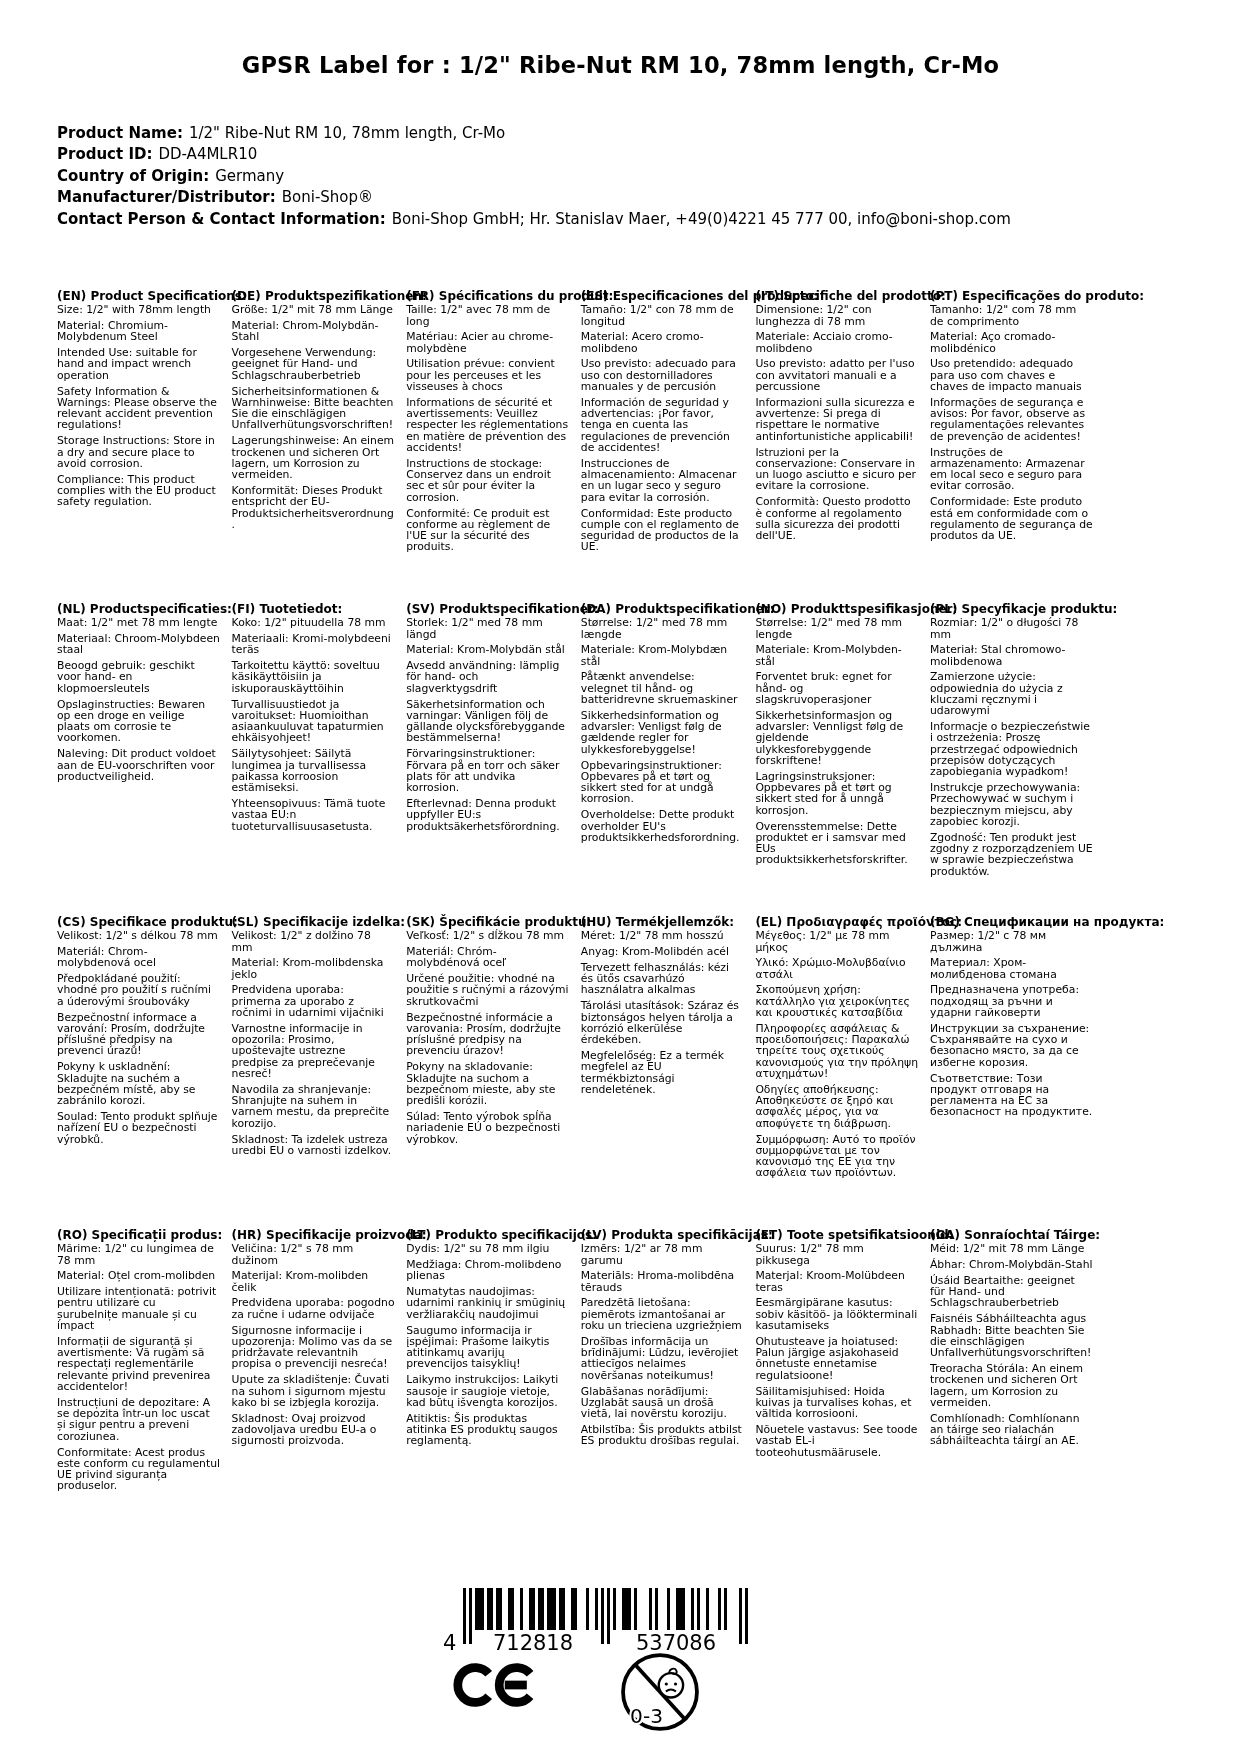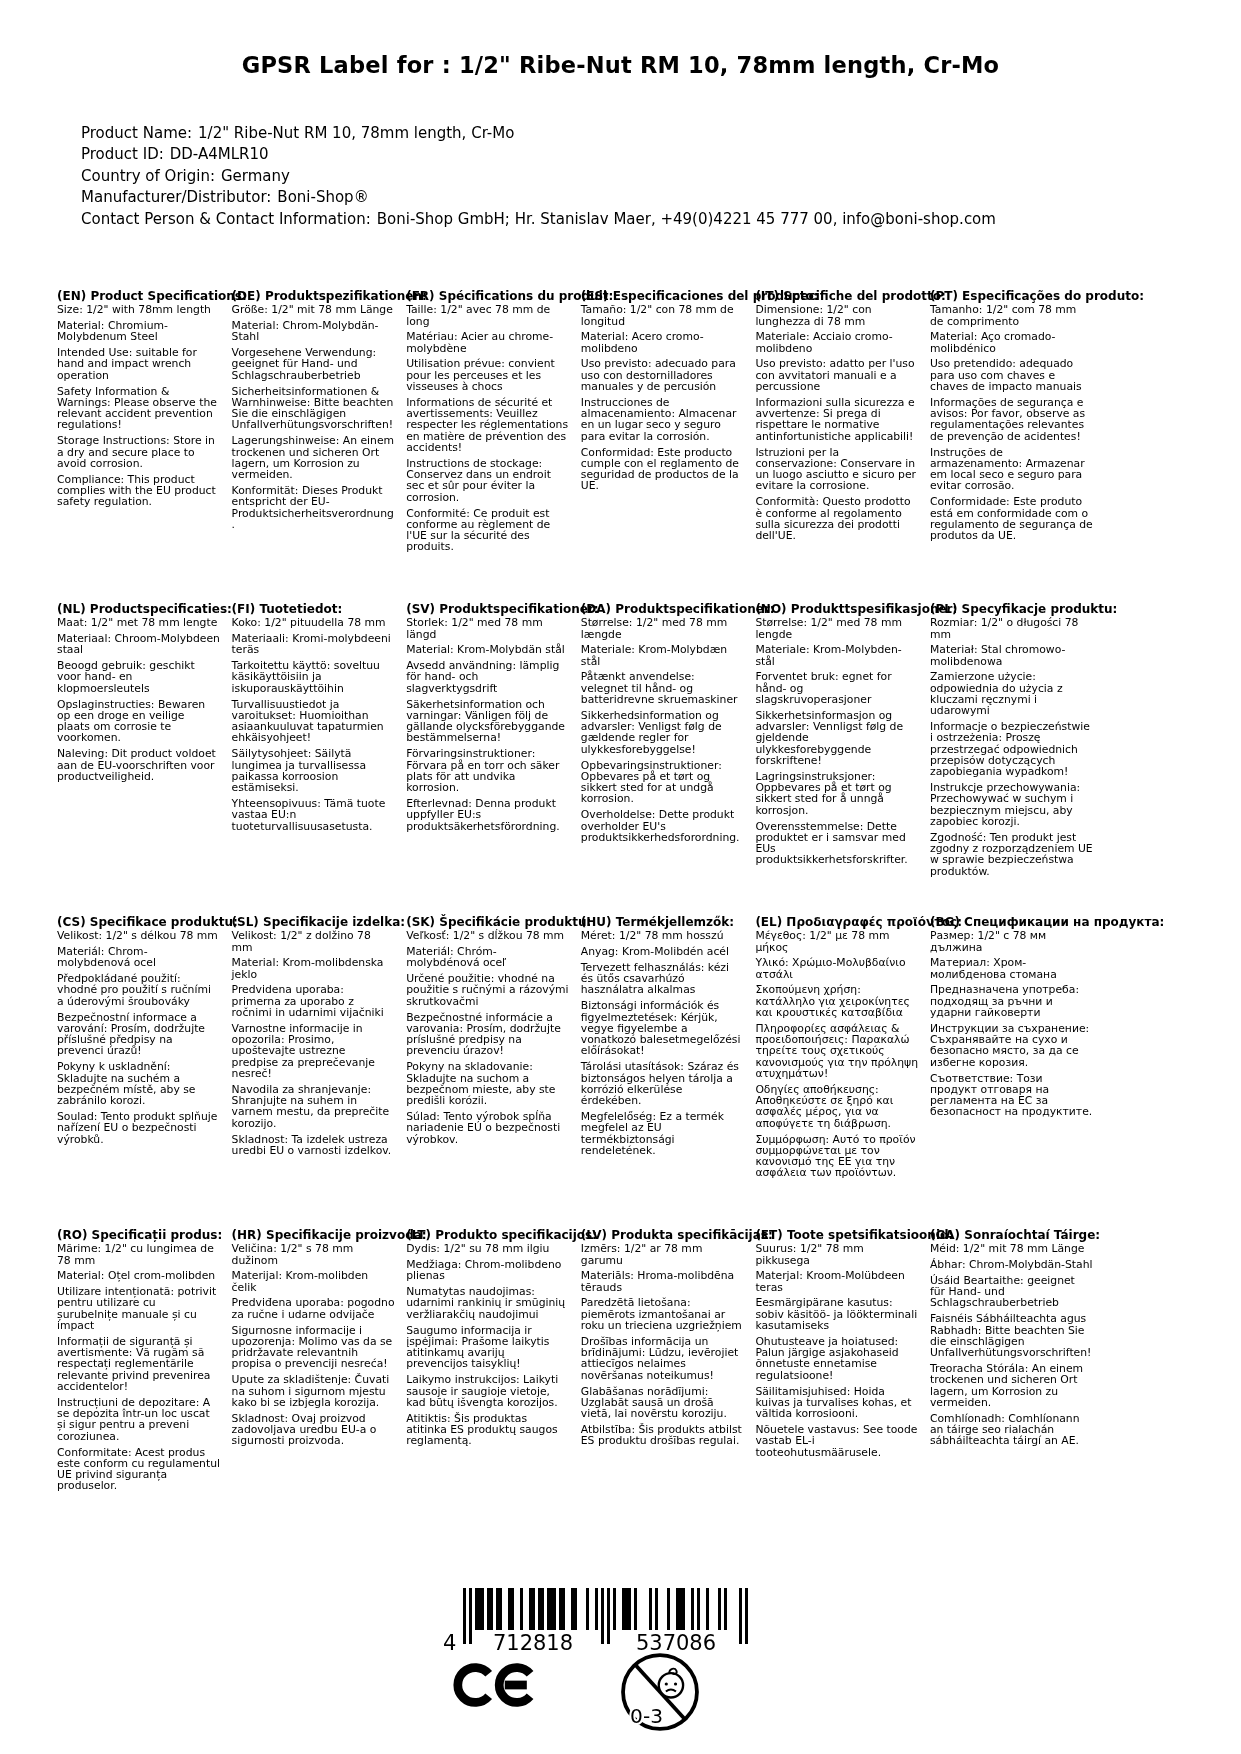--- a/index.html
+++ b/index.html
@@ -1,21 +1,21 @@
 <!DOCTYPE html>
 <html><head>
 <meta charset="utf-8">
 <style>
   html,body{margin:0;padding:0;background:#fff;}
   .page{position:relative;width:1241px;height:1754px;background:#ffffff;color:#000;
         font-family:"DejaVu Sans",sans-serif;overflow:hidden;}
   .title{position:absolute;top:52px;left:0;width:100%;text-align:center;
          font-size:22.5px;font-weight:bold;letter-spacing:0.2px;}
   .info{position:absolute;top:123px;left:57px;font-size:15px;line-height:21.4px;}
-  .info-line b{font-weight:normal;margin-left:24px;}
+  .info-line b{font-weight:bold;}
   .info-line span{margin-left:6px;}
   .grid{position:absolute;top:291px;left:57px;width:1048px;display:grid;
         grid-template-columns:repeat(6,174.6px);grid-auto-rows:313px;}
   .lang-block{width:163px;font-size:10.8px;line-height:11.3px;}
   .lang-heading{font-size:12px;font-weight:bold;white-space:nowrap;margin:0 0 2px 0;}
   .lang-par{margin:0 0 4.5px 0;overflow-wrap:break-word;}
   .barcode{position:absolute;left:437px;top:1588px;}
   .barcode svg{display:block;}
   .barcode text{font-family:"DejaVu Sans",sans-serif;font-size:21px;fill:#000;}
   .ce{position:absolute;left:452px;top:1662px;}
@@ -63,20 +63,21 @@
         <p class="lang-par">Utilisation prévue: convient pour les perceuses et les visseuses à chocs</p>
         <p class="lang-par">Informations de sécurité et avertissements: Veuillez respecter les réglementations en matière de prévention des accidents!</p>
         <p class="lang-par">Instructions de stockage: Conservez dans un endroit sec et sûr pour éviter la corrosion.</p>
         <p class="lang-par">Conformité: Ce produit est conforme au règlement de l'UE sur la sécurité des produits.</p>
       </div>
       <div class="lang-block">
         <div class="lang-heading">(ES) Especificaciones del producto:</div>
         <p class="lang-par">Tamaño: 1/2" con 78 mm de longitud</p>
         <p class="lang-par">Material: Acero cromo-molibdeno</p>
         <p class="lang-par">Uso previsto: adecuado para uso con destornilladores manuales y de percusión</p>
+        <p class="lang-par">Información de seguridad y advertencias: ¡Por favor, tenga en cuenta las regulaciones de prevención de accidentes!</p>
         <p class="lang-par">Instrucciones de almacenamiento: Almacenar en un lugar seco y seguro para evitar la corrosión.</p>
         <p class="lang-par">Conformidad: Este producto cumple con el reglamento de seguridad de productos de la UE.</p>
       </div>
       <div class="lang-block">
         <div class="lang-heading">(IT) Specifiche del prodotto:</div>
         <p class="lang-par">Dimensione: 1/2" con lunghezza di 78 mm</p>
         <p class="lang-par">Materiale: Acciaio cromo-molibdeno</p>
         <p class="lang-par">Uso previsto: adatto per l'uso con avvitatori manuali e a percussione</p>
         <p class="lang-par">Informazioni sulla sicurezza e avvertenze: Si prega di rispettare le normative antinfortunistiche applicabili!</p>
         <p class="lang-par">Istruzioni per la conservazione: Conservare in un luogo asciutto e sicuro per evitare la corrosione.</p>
@@ -169,21 +170,20 @@
         <p class="lang-par">Určené použitie: vhodné na použitie s ručnými a rázovými skrutkovačmi</p>
         <p class="lang-par">Bezpečnostné informácie a varovania: Prosím, dodržujte príslušné predpisy na prevenciu úrazov!</p>
         <p class="lang-par">Pokyny na skladovanie: Skladujte na suchom a bezpečnom mieste, aby ste predišli korózii.</p>
         <p class="lang-par">Súlad: Tento výrobok spĺňa nariadenie EÚ o bezpečnosti výrobkov.</p>
       </div>
       <div class="lang-block">
         <div class="lang-heading">(HU) Termékjellemzők:</div>
         <p class="lang-par">Méret: 1/2" 78 mm hosszú</p>
         <p class="lang-par">Anyag: Krom-Molibdén acél</p>
         <p class="lang-par">Tervezett felhasználás: kézi és ütős csavarhúzó használatra alkalmas</p>
-        <p class="lang-par">Biztonsági információk és figyelmeztetések: Kérjük, vegye figyelembe a vonatkozó balesetmegelőzési előírásokat!</p>
         <p class="lang-par">Tárolási utasítások: Száraz és biztonságos helyen tárolja a korrózió elkerülése érdekében.</p>
         <p class="lang-par">Megfelelőség: Ez a termék megfelel az EU termékbiztonsági rendeletének.</p>
       </div>
       <div class="lang-block">
         <div class="lang-heading">(EL) Προδιαγραφές προϊόντος:</div>
         <p class="lang-par">Μέγεθος: 1/2" με 78 mm μήκος</p>
         <p class="lang-par">Υλικό: Χρώμιο-Μολυβδαίνιο ατσάλι</p>
         <p class="lang-par">Σκοπούμενη χρήση: κατάλληλο για χειροκίνητες και κρουστικές κατσαβίδια</p>
         <p class="lang-par">Πληροφορίες ασφάλειας &amp; προειδοποιήσεις: Παρακαλώ τηρείτε τους σχετικούς κανονισμούς για την πρόληψη ατυχημάτων!</p>
         <p class="lang-par">Οδηγίες αποθήκευσης: Αποθηκεύστε σε ξηρό και ασφαλές μέρος, για να αποφύγετε τη διάβρωση.</p>

